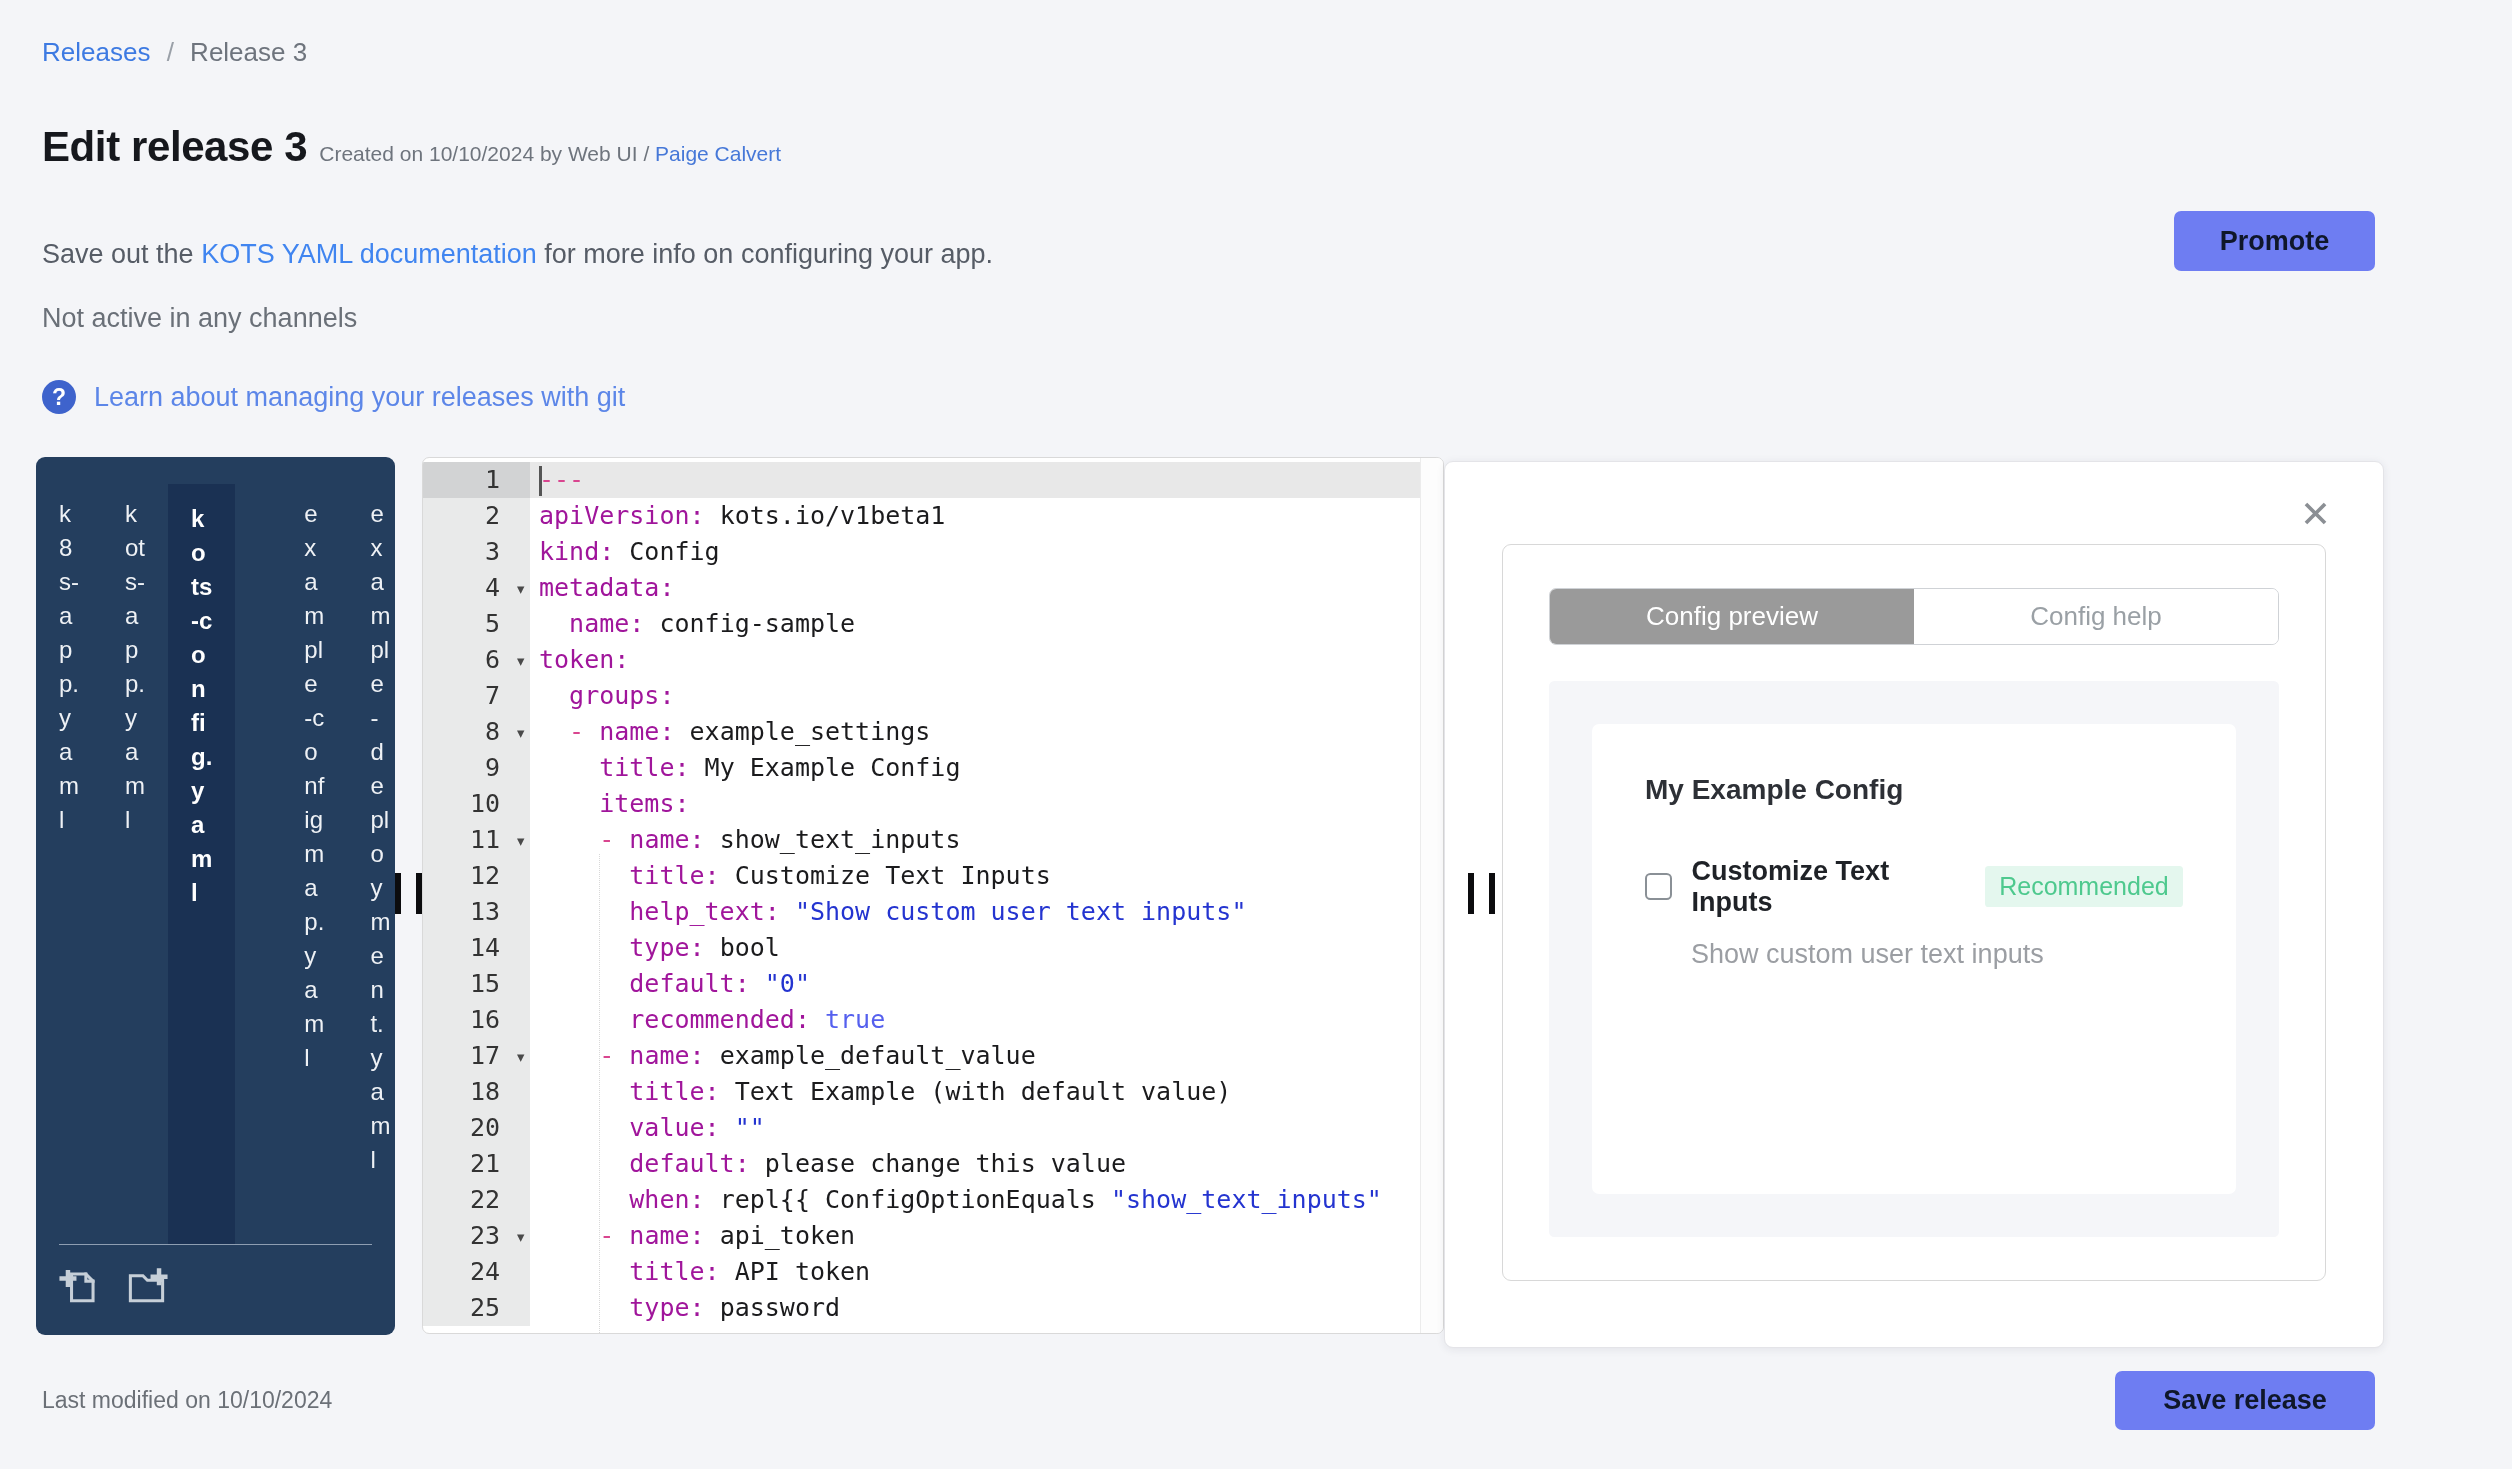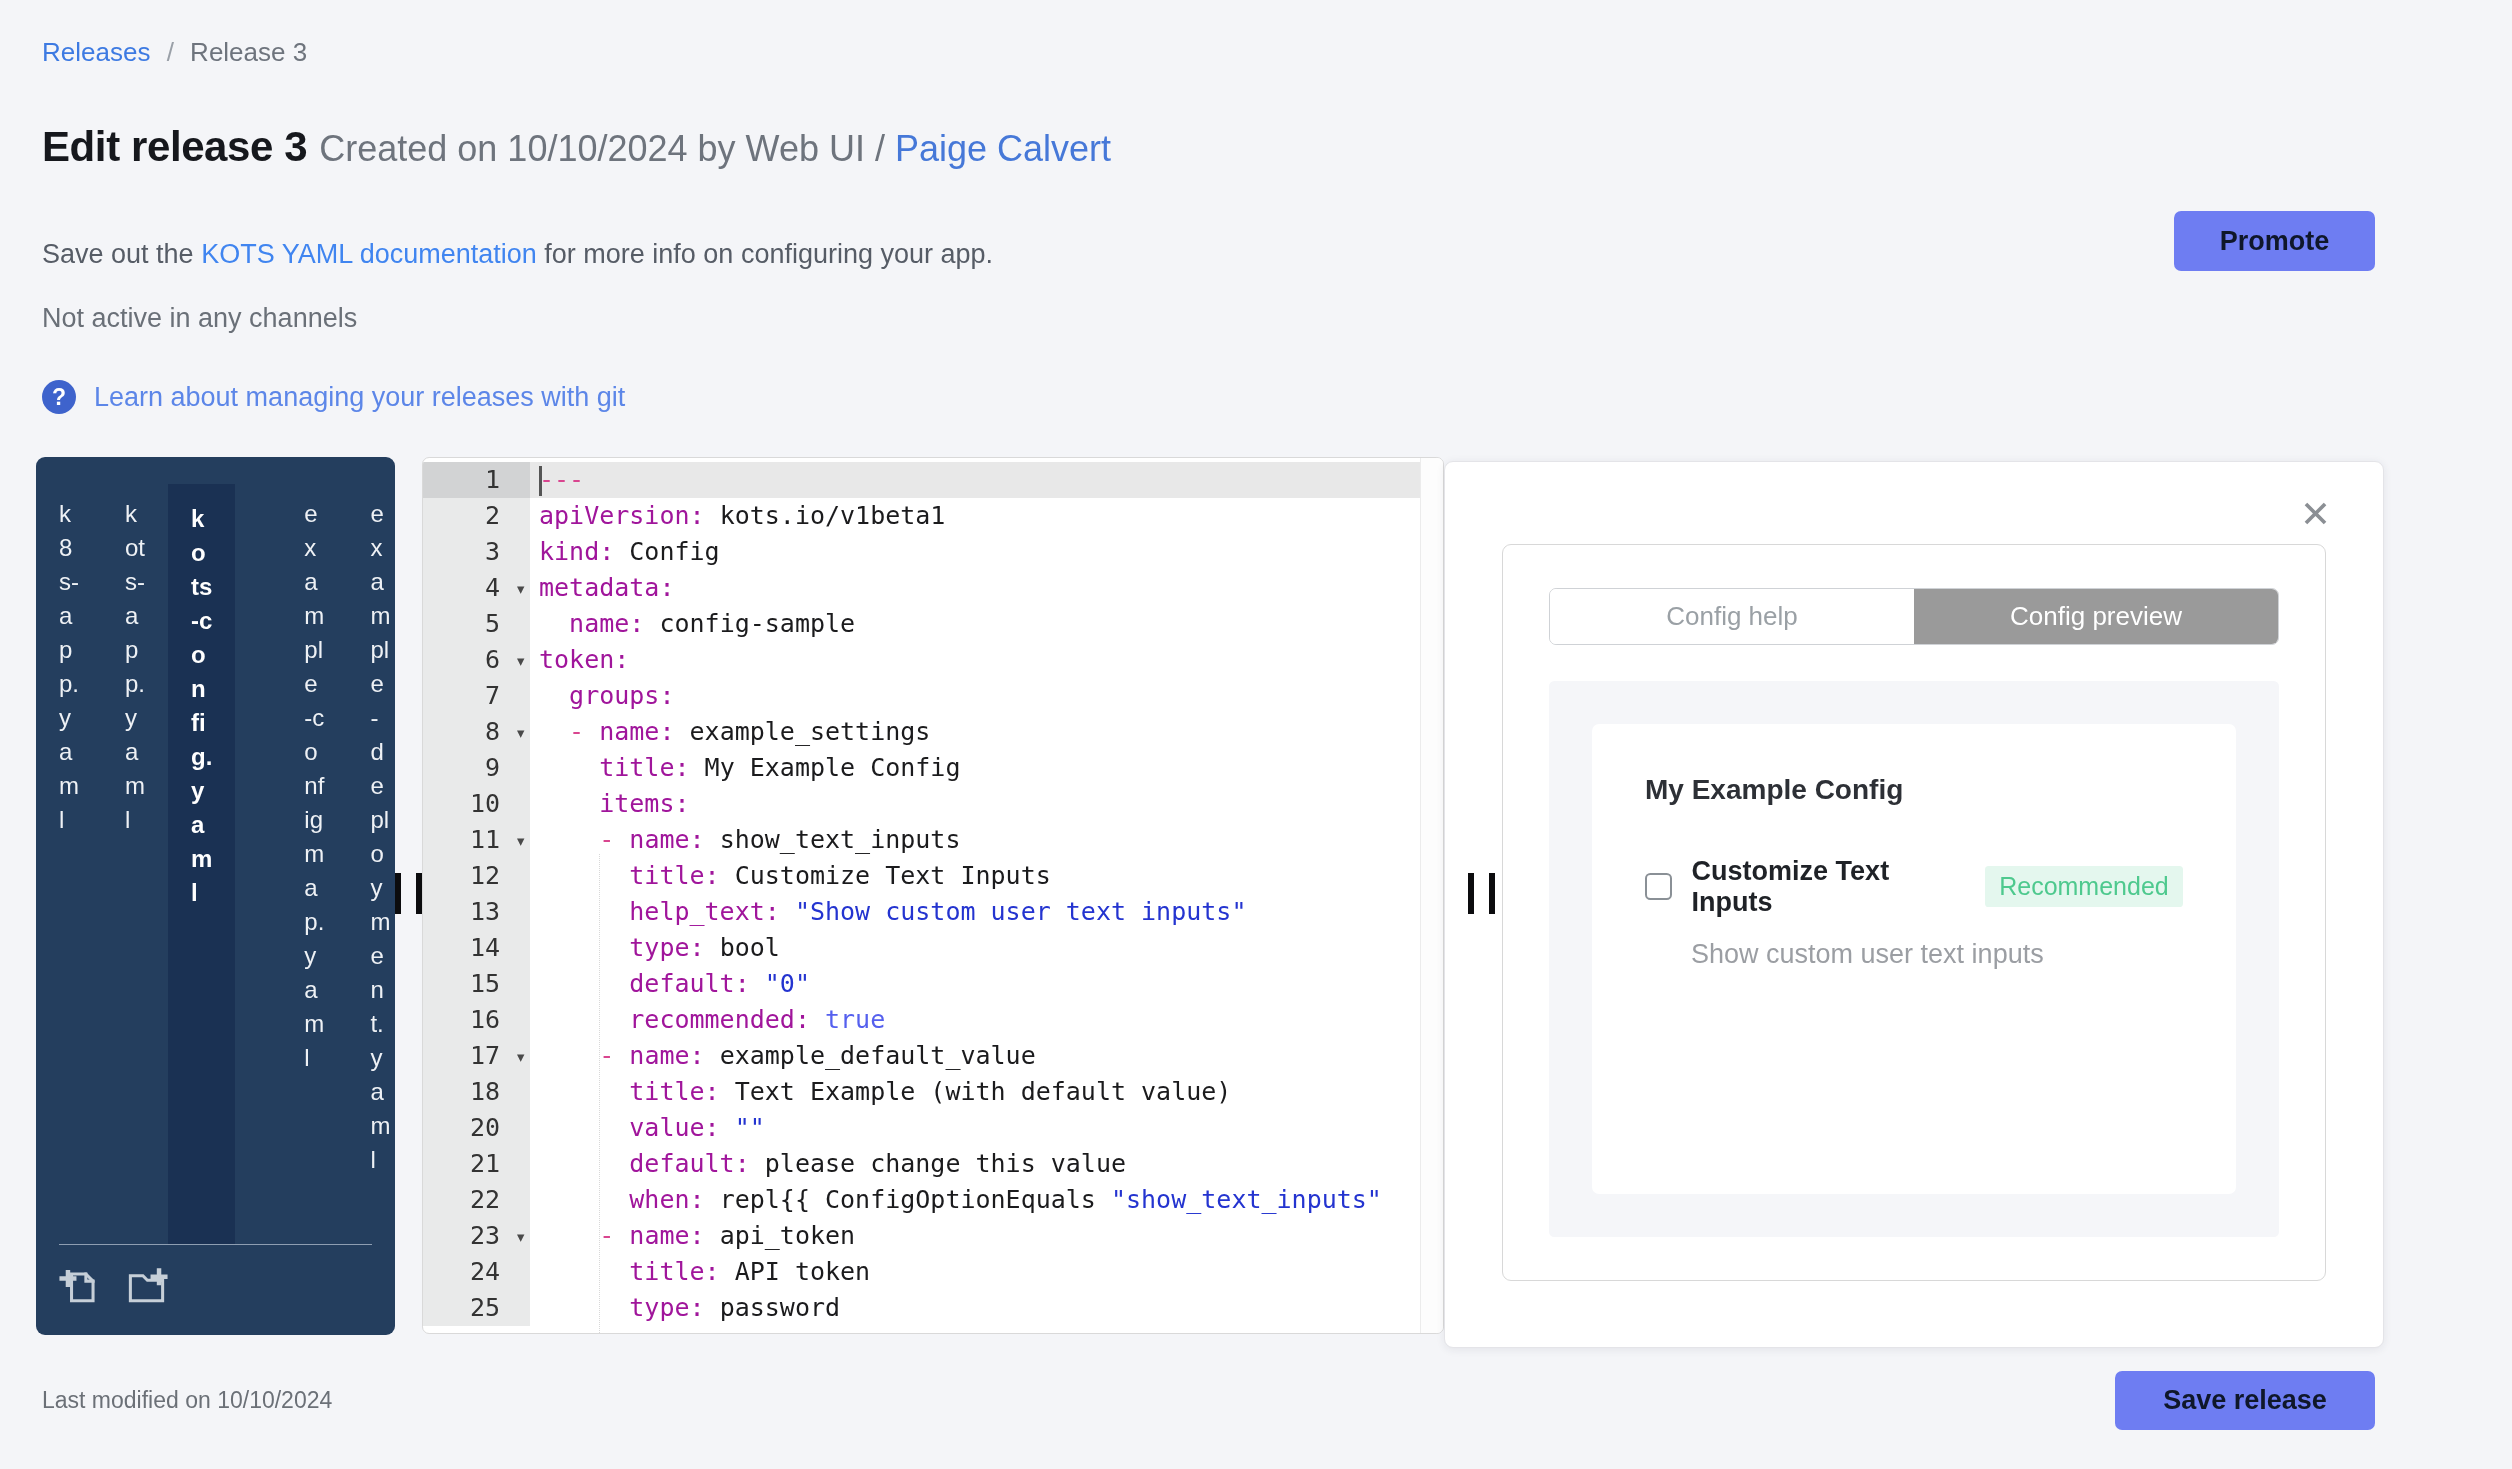--- a/index.html
+++ b/index.html
@@ -7,21 +7,21 @@
   .screen { position:relative; width:2416px; height:1469px; background:var(--bg,#f4f5f8); overflow:hidden; }
 
   
   .breadcrumb { position:absolute; left:42px; top:37px; font-size:26px; }
   .breadcrumb .bc-link { color:#3d7ae2; text-decoration:none; cursor:pointer; }
   .breadcrumb .bc-sep { color:#9aa0a8; margin:0 9px; }
   .breadcrumb .bc-cur { color:#6e747d; }
 
   .title-row { position:absolute; left:42px; top:123px; display:flex; align-items:baseline; gap:12px; }
   .page-title { font-size:42px; font-weight:800; color:#16181d; letter-spacing:-0.4px; }
-  .created { font-size:36px; color:#6e747d; }
+  .created { font-size:21px; color:#6e747d; }
   .created a { color:#4678d8; text-decoration:none; cursor:pointer; }
 
   .doc-line { position:absolute; left:42px; top:239px; font-size:27px; color:#565c66; }
   .doc-line a { color:#4085f0; text-decoration:none; cursor:pointer; }
 
   .channels-line { position:absolute; left:42px; top:303px; font-size:27px; color:#6a7078; }
 
   .btn { display:flex; align-items:center; justify-content:center; background:var(--accent,#6e7df2);
          color:#0f172a; font-weight:700; font-size:27px; border:none; border-radius:7.1px; cursor:pointer; }
   .promote-btn { position:absolute; right:41px; top:211px; width:201px; height:60px; }
@@ -267,22 +267,22 @@
 
     <div class="drag-handle dh-2">
       <span class="drag-bar"></span>
       <span class="drag-bar"></span>
     </div>
 
     <div class="panel">
       <span class="close-x">✕</span>
       <div class="panel-inner">
         <div class="tabs">
+          <div class="tab active">Config preview</div>
           <div class="tab">Config help</div>
-          <div class="tab active">Config preview</div>
         </div>
         <div class="preview-body">
           <div class="preview-card">
             <div class="group-title">My Example Config</div>
             <div class="cfg-row">
               <span class="checkbox"></span>
               <span class="cfg-label">Customize Text Inputs</span>
               <span class="badge">Recommended</span>
             </div>
             <div class="cfg-help">Show custom user text inputs</div>

